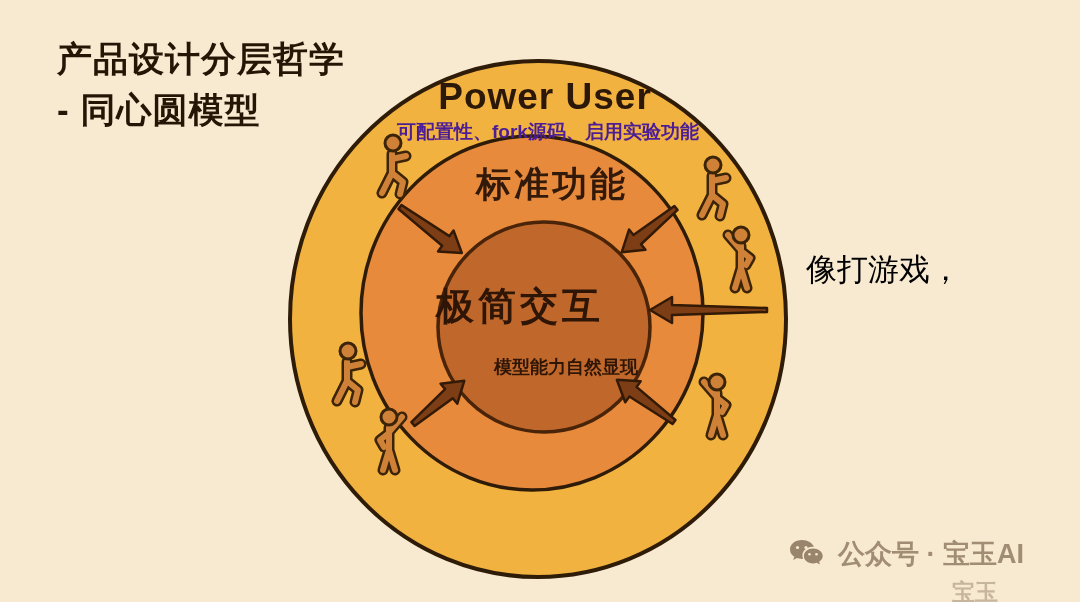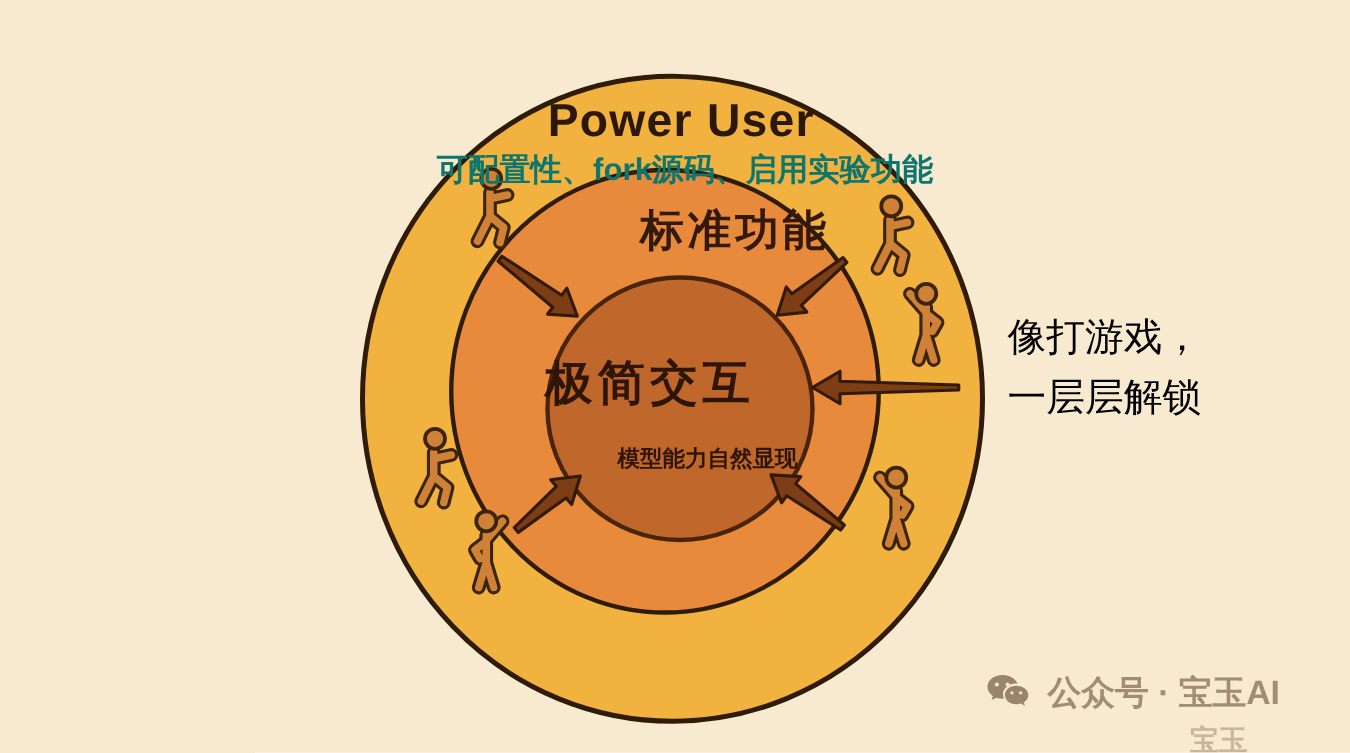--- a/index.html
+++ b/index.html
@@ -20,27 +20,27 @@
     color:#241505;
   }
   .txt-center{transform:translateX(-50%);text-align:right;white-space:nowrap;}
   .power-user{
     left:545px;top:76px;
     font-size:37px;font-weight:800;
     color:#2b1808;letter-spacing:1px;
   }
   .outer-sub{
     left:548px;top:119px;
-    font-size:25px;font-weight:700;
-    color:#0f766e;
+    font-size:19px;font-weight:700;
+    color:#4c1d95;
   }
   .mid-label{
     left:552px;top:161px;
     font-size:35px;font-weight:800;
-    color:#33190a;letter-spacing:3px;margin-left:36px;
+    color:#33190a;letter-spacing:3px;
   }
   .mid-sub{
     left:552px;top:204px;
     font-size:18px;font-weight:700;
     color:#33190a;
   }
   .inner-label{
     left:520px;top:281px;
     font-size:38px;font-weight:800;
     color:#2f1505;letter-spacing:4px;
@@ -116,32 +116,35 @@
     </g>
 
     <use href="#poseA" transform="translate(392,146)"></use>
     <use href="#poseA" transform="translate(712,168)"></use>
     <use href="#poseA" transform="translate(347,354)"></use>
     <use href="#poseB" transform="translate(741,238)"></use>
     <use href="#poseB" transform="translate(717,385)"></use>
     <use href="#poseB" transform="translate(389,420) scale(-1,1)"></use>
   </svg>
 
+  <div class="abs title">
+    <div>产品设计分层哲学</div>
+    <div>- 同心圆模型</div>
+  </div>
 
   <div class="abs txt-center power-user">Power User</div>
   <div class="abs txt-center outer-sub">可配置性、fork源码、启用实验功能</div>
 
   <div class="abs txt-center mid-label">标准功能</div>
 
   <div class="abs txt-center inner-label">极简交互</div>
   <div class="abs txt-center inner-sub2">模型能力自然显现</div>
 
   <div class="abs annotation">
     <div>像打游戏，</div>
-    <div>一层层解锁</div>
   </div>
 
   <div class="abs watermark">
     <svg width="40" height="32" viewBox="0 0 40 32">
       <g fill="rgba(120,99,74,0.75)">
         <path d="M14,2 C7,2 2,6.2 2,11.4 C2,14.4 3.7,17 6.3,18.7 L5.2,22 L9,20.1 C10.5,20.6 12.2,20.9 14,20.9 C14.4,20.9 14.8,20.9 15.2,20.85 C14.7,19.8 14.4,18.6 14.4,17.4 C14.4,12.6 18.9,8.8 24.4,8.8 C24.9,8.8 25.4,8.83 25.9,8.9 C24.6,4.9 19.8,2 14,2 Z"></path>
         <path d="M25,10.6 C19.9,10.6 15.9,13.9 15.9,18 C15.9,22.1 19.9,25.4 25,25.4 C26.3,25.4 27.6,25.2 28.7,24.8 L32,26.5 L31.1,23.7 C33.3,22.3 34.7,20.3 34.7,18 C34.7,13.9 30.2,10.6 25,10.6 Z"></path>
       </g>
       <g fill="#f8e9d1">
         <circle cx="9.5" cy="9.5" r="1.6"></circle>

